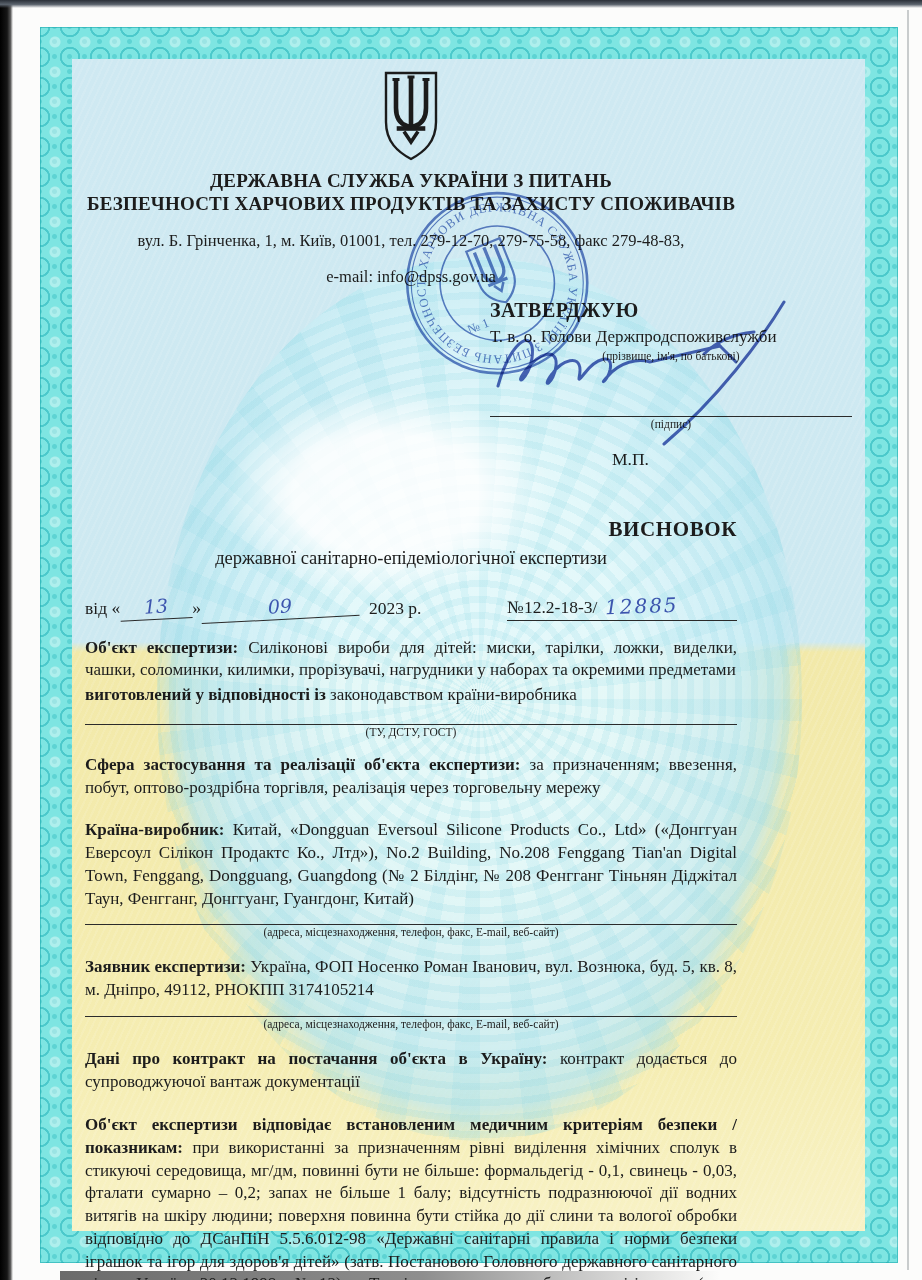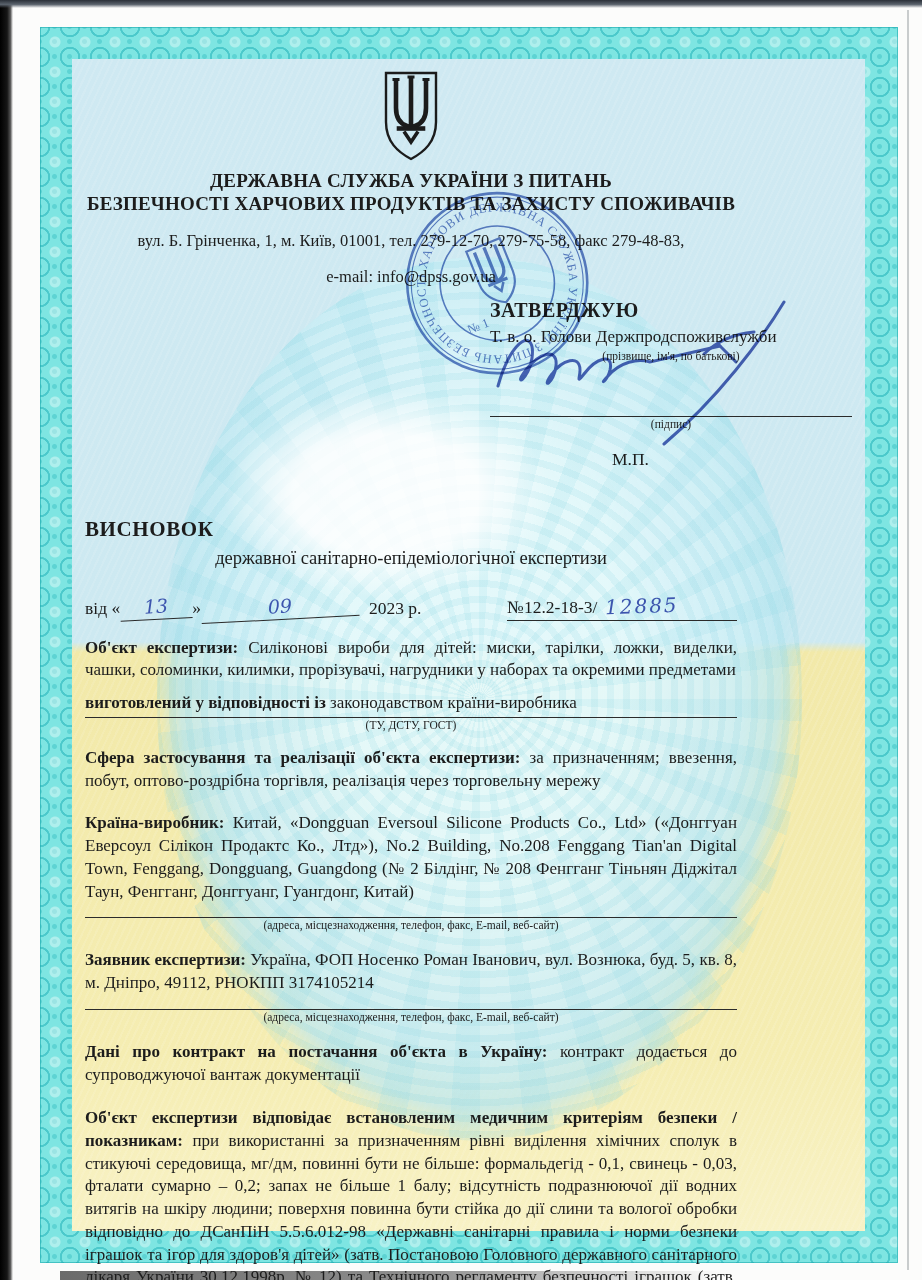--- a/index.html
+++ b/index.html
@@ -58,37 +58,37 @@
   .org-sub{font-size:16.5px;text-align:center;line-height:1.22;margin-top:16px;}
   
   .approve{margin-left:405px;width:362px;margin-top:10px;position:relative;}
   .approve-word{font-weight:bold;font-size:20px;letter-spacing:.5px;}
   .approve-pos{font-size:17px;margin-top:2px;}
   .approve-name{font-size:17.5px;border-bottom:1.6px solid #2a2a2a;padding-bottom:1px;}
   .cap{font-size:11.5px;text-align:center;line-height:1.2;margin-top:1px;color:#222;}
   .sign-line{margin-top:30px;border-bottom:1.6px solid #2a2a2a;height:22px;}
   .seal-abbr{margin-top:16px;margin-left:122px;font-size:17.5px;}
   
-  .title-main{font-weight:bold;font-size:21px;text-align:left;margin-top:44px;letter-spacing:.6px;}
+  .title-main{font-weight:bold;font-size:21px;text-align:right;margin-top:44px;letter-spacing:.6px;}
   .title-sub{font-weight:normal;font-size:18.5px;text-align:center;margin-top:3px;}
   
   .date-row{display:flex;justify-content:space-between;align-items:flex-end;margin-top:22px;font-size:17.5px;}
   .date-left{display:flex;align-items:flex-end;}
   .hand{font-style:italic;color:#3c55ae;font-family:"DejaVu Serif",serif;}
   .fill{border-bottom:1.6px solid #2a2a2a;text-align:center;display:inline-block;}
   .fill-day{width:72px;transform:translateY(1px);}
   .fill-month{width:158px;transform:translateY(1px);}
   .date-year{margin-left:10px;}
   .num-group{display:flex;align-items:flex-end;border-bottom:1.6px solid #2a2a2a;padding-right:58px;}
   .hand-num{font-size:20px;margin-left:8px;letter-spacing:2px;transform:rotate(-2deg);}
   .hand-sm{font-size:19px;transform:rotate(-3deg);display:inline-block;}
   
   .para{margin-top:14px;text-align:justify;}
   .u-block{border-bottom:1.7px solid #2b2b2b;padding-bottom:14px;}
-  .made-line{margin-top:10px;border-bottom:1.7px solid #2b2b2b;padding-bottom:2px;}
+  .made-line{margin-top:2px;border-bottom:1.7px solid #2b2b2b;padding-bottom:17px;}
   .code-line{margin-top:12px;font-weight:bold;}
   
   .stamp{position:absolute;left:403px;top:188px;z-index:4;opacity:.78;mix-blend-mode:multiply;
     transform:rotate(-22deg);}
   .signature{position:absolute;left:468px;top:258px;z-index:5;mix-blend-mode:multiply;}
 </style>
 </head>
 <body>
 
 <div class="page">

